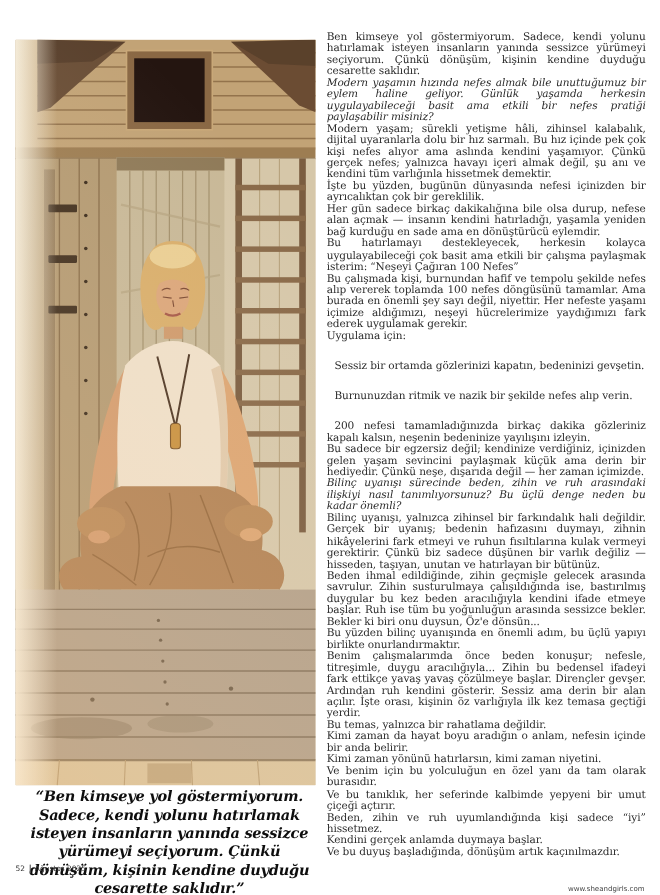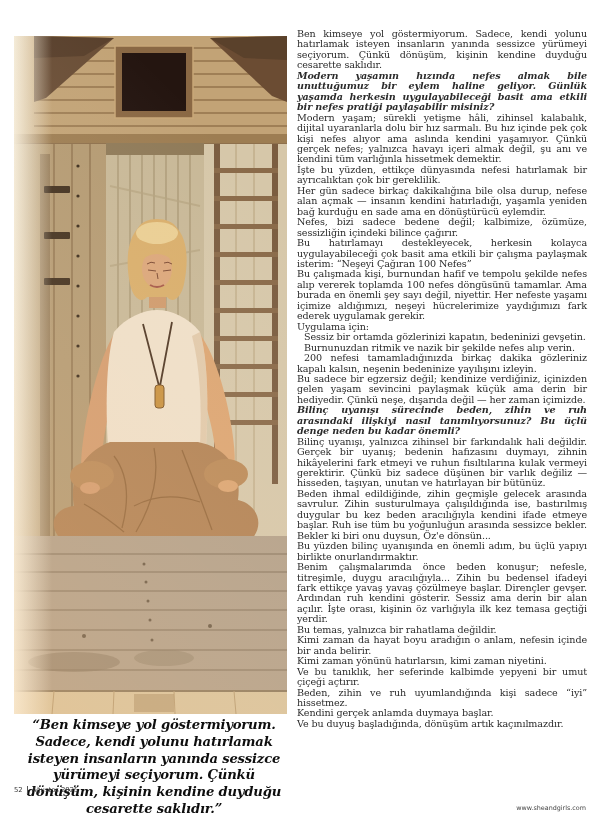--- a/index.html
+++ b/index.html
@@ -12,22 +12,22 @@
     position:absolute;left:14px;top:36px;width:273px;height:678px;overflow:hidden;
   }
   .photo svg{display:block;width:100%;height:100%;}
   
   .article{
     position:absolute;left:297px;top:29px;width:290px;
     font-size:9.6px;line-height:10.45px;letter-spacing:-0.1px;
     text-align:justify;color:#2b2b2b;
   }
   .article p{margin:0;}
-  .article p.question{font-weight:bold;font-style:italic;}
-  .article p.list{text-indent:7px;}
+  .article p.question{font-weight:normal;font-style:italic;}
+  .article p.list{text-indent:7px;margin-top:17px;}
   
   .pullquote{
     position:absolute;left:20px;top:717px;width:268px;
     font-family:"DejaVu Serif", serif;
     font-weight:bold;font-style:italic;
     font-size:13.2px;line-height:16.8px;
     text-align:center;color:#0e0e0e;letter-spacing:-0.2px;
   }
   
   .footer-left{
@@ -229,38 +229,38 @@
 
     <rect x="0" y="0" width="38" height="678" fill="url(#leftglow)"></rect>
     <rect x="0" y="0" width="273" height="678" fill="url(#warm)"></rect>
   </svg>
 </div>
 
 <div class="article">
     <p class="para body">Ben kimseye yol göstermiyorum. Sadece, kendi yolunu hatırlamak isteyen insanların yanında sessizce yürümeyi seçiyorum. Çünkü dönüşüm, kişinin kendine duyduğu cesarette saklıdır.</p>
     <p class="para question">Modern yaşamın hızında nefes almak bile unuttuğumuz bir eylem haline geliyor. Günlük yaşamda herkesin uygulayabileceği basit ama etkili bir nefes pratiği paylaşabilir misiniz?</p>
     <p class="para body">Modern yaşam; sürekli yetişme hâli, zihinsel kalabalık, dijital uyaranlarla dolu bir hız sarmalı. Bu hız içinde pek çok kişi nefes alıyor ama aslında kendini yaşamıyor. Çünkü gerçek nefes; yalnızca havayı içeri almak değil, şu anı ve kendini tüm varlığınla hissetmek demektir.</p>
-    <p class="para body">İşte bu yüzden, ettikçe dünyasında nefesi hatırlamak bir ayrıcalıktan çok bir gereklilik.</p>
+    <p class="para body">İşte bu yüzden, bugünün dünyasında nefesi içinizden bir ayrıcalıktan çok bir gereklilik.</p>
     <p class="para body">Her gün sadece birkaç dakikalığına bile olsa durup, nefese alan açmak — insanın kendini hatırladığı, yaşamla yeniden bağ kurduğu en sade ama en dönüştürücü eylemdir.</p>
-    <p class="para body">Nefes, bizi sadece bedene değil; kalbimize, özümüze, sessizliğin içindeki bilince çağırır.</p>
     <p class="para body">Bu hatırlamayı destekleyecek, herkesin kolayca uygulayabileceği çok basit ama etkili bir çalışma paylaşmak isterim: “Neşeyi Çağıran 100 Nefes”</p>
     <p class="para body">Bu çalışmada kişi, burnundan hafif ve tempolu şekilde nefes alıp vererek toplamda 100 nefes döngüsünü tamamlar. Ama burada en önemli şey sayı değil, niyettir. Her nefeste yaşamı içimize aldığımızı, neşeyi hücrelerimize yaydığımızı fark ederek uygulamak gerekir.</p>
     <p class="para body">Uygulama için:</p>
     <p class="para list">Sessiz bir ortamda gözlerinizi kapatın, bedeninizi gevşetin.</p>
     <p class="para list">Burnunuzdan ritmik ve nazik bir şekilde nefes alıp verin.</p>
     <p class="para list">200 nefesi tamamladığınızda birkaç dakika gözleriniz kapalı kalsın, neşenin bedeninize yayılışını izleyin.</p>
     <p class="para body">Bu sadece bir egzersiz değil; kendinize verdiğiniz, içinizden gelen yaşam sevincini paylaşmak küçük ama derin bir hediyedir. Çünkü neşe, dışarıda değil — her zaman içimizde.</p>
     <p class="para question">Bilinç uyanışı sürecinde beden, zihin ve ruh arasındaki ilişkiyi nasıl tanımlıyorsunuz? Bu üçlü denge neden bu kadar önemli?</p>
     <p class="para body">Bilinç uyanışı, yalnızca zihinsel bir farkındalık hali değildir. Gerçek bir uyanış; bedenin hafızasını duymayı, zihnin hikâyelerini fark etmeyi ve ruhun fısıltılarına kulak vermeyi gerektirir. Çünkü biz sadece düşünen bir varlık değiliz — hisseden, taşıyan, unutan ve hatırlayan bir bütünüz.</p>
     <p class="para body">Beden ihmal edildiğinde, zihin geçmişle gelecek arasında savrulur. Zihin susturulmaya çalışıldığında ise, bastırılmış duygular bu kez beden aracılığıyla kendini ifade etmeye başlar. Ruh ise tüm bu yoğunluğun arasında sessizce bekler. Bekler ki biri onu duysun, Öz'e dönsün...</p>
     <p class="para body">Bu yüzden bilinç uyanışında en önemli adım, bu üçlü yapıyı birlikte onurlandırmaktır.</p>
     <p class="para body">Benim çalışmalarımda önce beden konuşur; nefesle, titreşimle, duygu aracılığıyla... Zihin bu bedensel ifadeyi fark ettikçe yavaş yavaş çözülmeye başlar. Dirençler gevşer. Ardından ruh kendini gösterir. Sessiz ama derin bir alan açılır. İşte orası, kişinin öz varlığıyla ilk kez temasa geçtiği yerdir.</p>
     <p class="para body">Bu temas, yalnızca bir rahatlama değildir.</p>
     <p class="para body">Kimi zaman da hayat boyu aradığın o anlam, nefesin içinde bir anda belirir.</p>
     <p class="para body">Kimi zaman yönünü hatırlarsın, kimi zaman niyetini.</p>
+    <p class="para body">Ve benim için bu yolculuğun en özel yanı da tam olarak burasıdır.</p>
     <p class="para body">Ve bu tanıklık, her seferinde kalbimde yepyeni bir umut çiçeği açtırır.</p>
     <p class="para body">Beden, zihin ve ruh uyumlandığında kişi sadece “iyi” hissetmez.</p>
     <p class="para body">Kendini gerçek anlamda duymaya başlar.</p>
     <p class="para body">Ve bu duyuş başladığında, dönüşüm artık kaçınılmazdır.</p>
   </div>
 
 <div class="pullquote">“Ben kimseye yol göstermiyorum. Sadece, kendi yolunu hatırlamak isteyen insanların yanında sessizce yürümeyi seçiyorum. Çünkü dönüşüm, kişinin kendine duyduğu cesarette saklıdır.”</div>
 
 <div class="footer-left">
   <span>52</span>

